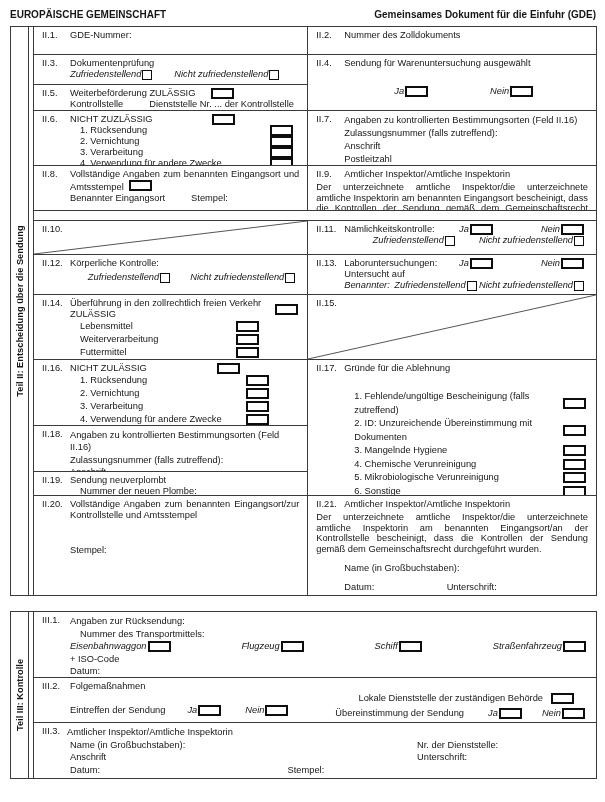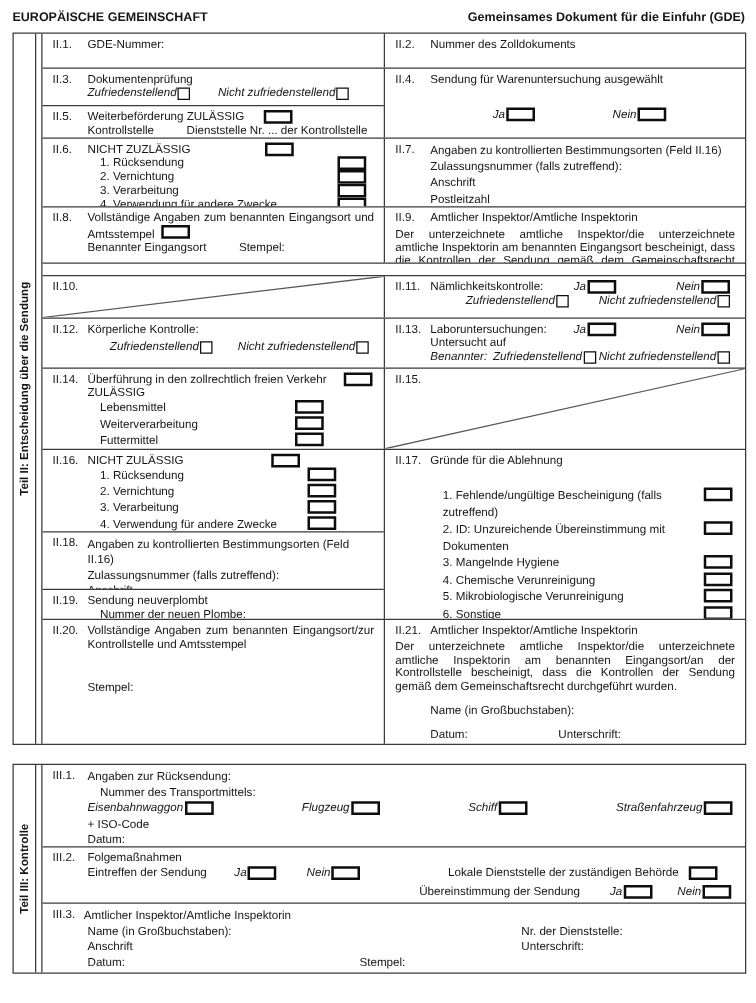--- a/index.html
+++ b/index.html
@@ -29,21 +29,21 @@
   .lh13 .ln{ line-height:13px; }
   .ind{ margin-left:10px; }
   .flex{ display:flex; align-items:center; }
   .g22{ gap:22px; } .g26{ gap:26px; } .g14{ gap:14px; }
   .jend{ justify-content:flex-end; padding-right:4px; }
   .sb{ justify-content:space-between; }
   .grp{ display:inline-flex; align-items:center; gap:1px; white-space:nowrap;font-style:italic; }
   .cb{ display:inline-block; border:2px solid #0d0d0d; background:#fff; vertical-align:-1px; flex:none; }
   .w{ width:23px; height:11px; }
   .s{ width:10px; height:10px; border-width:1.4px; }
-  .cbrow{ display:flex; }
+  .cbrow{ display:flex; align-items:center; }
   .cbrow .cb{ margin-left:auto; margin-right:6px; }
   .para{ text-align:justify; margin-top:2px; }
   .just{ text-align:justify; }
   .diag{ position:absolute; left:0; top:0; width:100%; height:100%; pointer-events:none; }
   .f17 .it{ line-height:13.5px; }
   .l3a{ width:67%; flex:none; }
   .dat{ width:42%; flex:none; }
 </style>
 </head>
 <body>
@@ -472,21 +472,21 @@
       </div>
     </div>
       </div>
 
     <div class="row" style="height:45px">
         <div class="cell fill" style="width:100%">
       <span class="fno">III.2.</span>
       <div style="display:flex">
         <div style="width:46%;flex:none" class="fbody">
           <div class="ln">Folgemaßnahmen</div>
-          <div class="ln flex g14" style="margin-top:1px">
+          <div class="ln flex g14" style="margin-top:13px">
             <span>Eintreffen der Sendung</span>
             <span class="grp" style="margin-left:8px">
                   <span>Ja</span>
                   <span class="cb w"></span>
                 </span>
             <span class="grp" style="margin-left:10px">
                   <span>Nein</span>
                   <span class="cb w"></span>
                 </span>
           </div>

